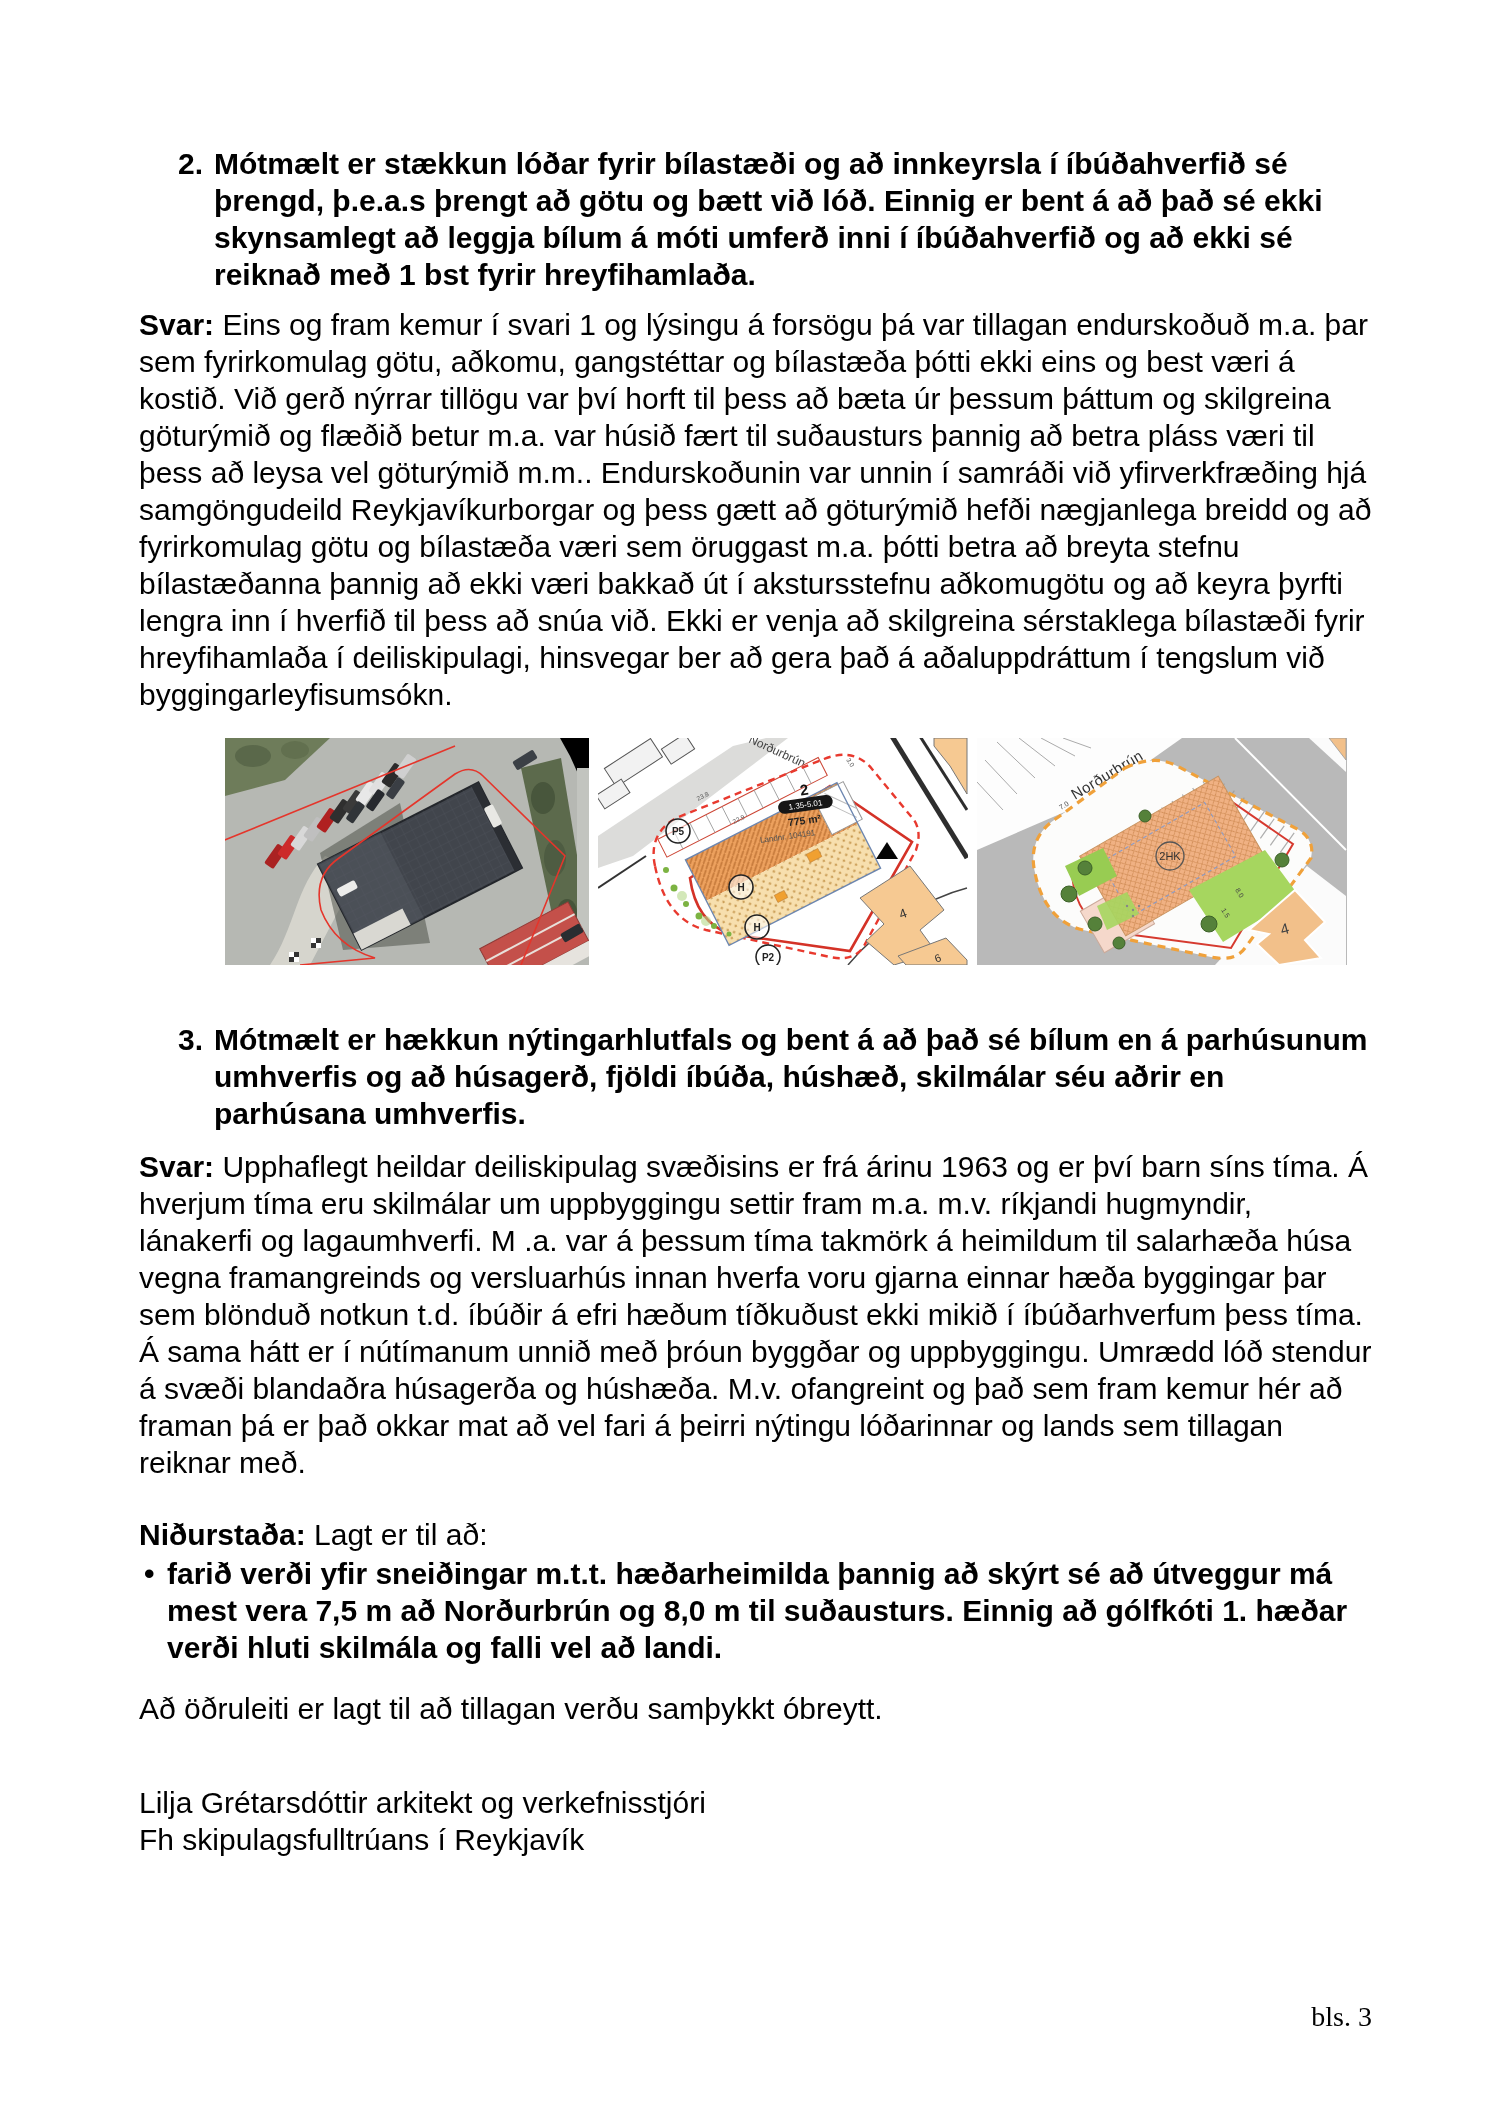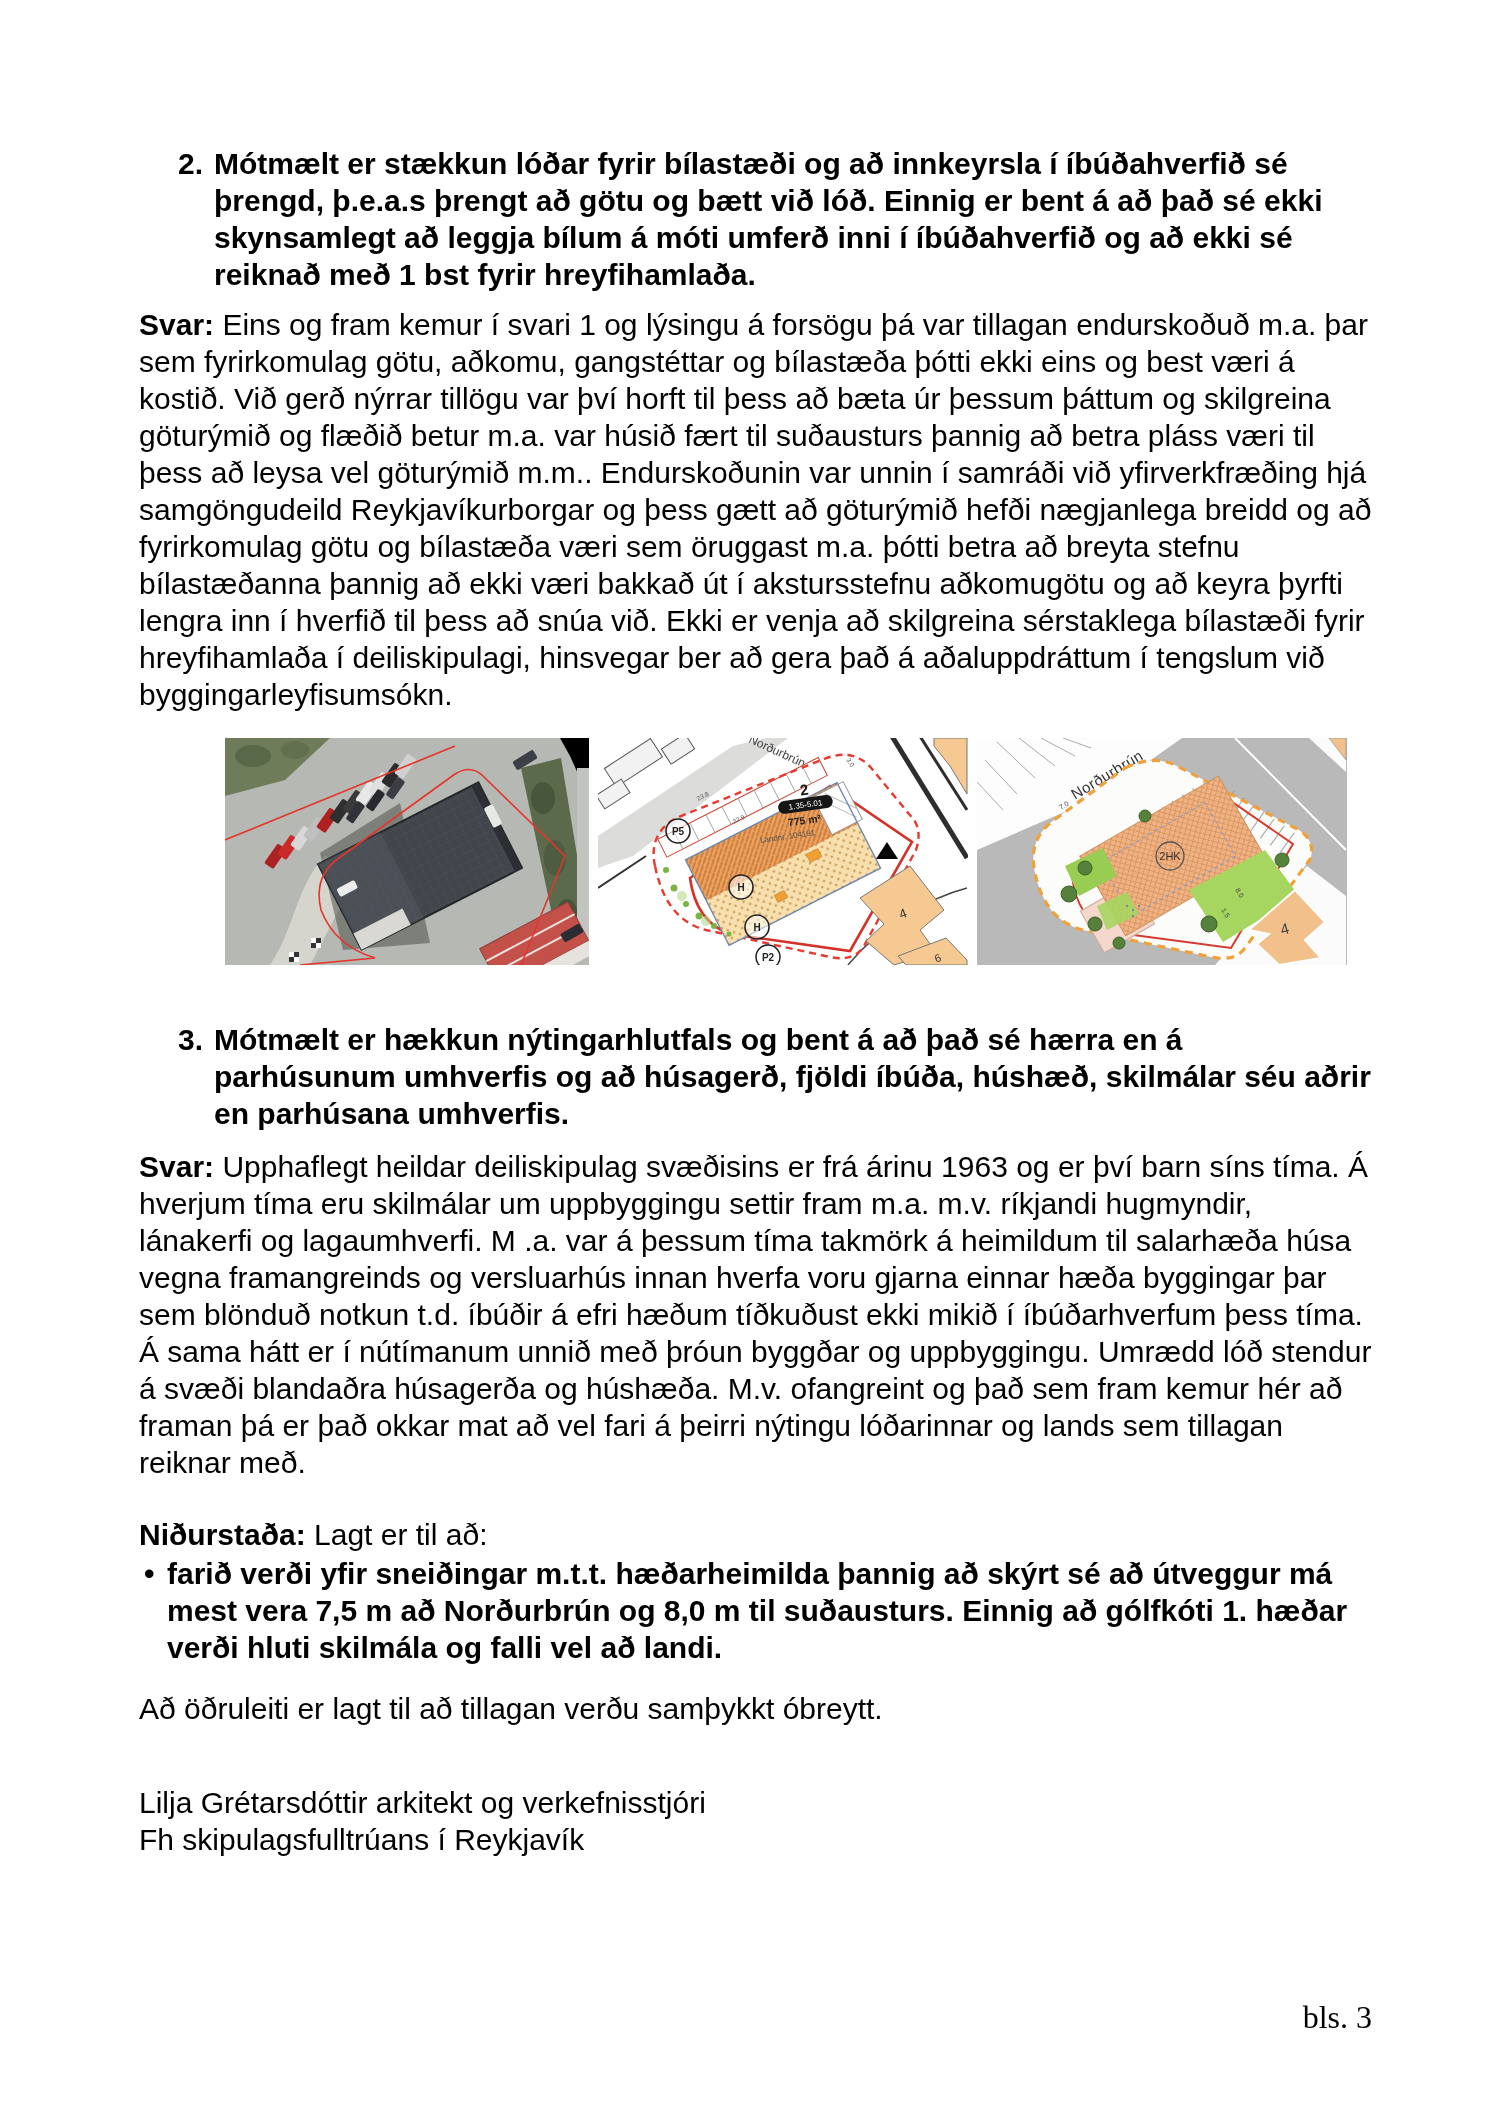--- a/index.html
+++ b/index.html
@@ -19,21 +19,21 @@
   .svar2 { margin-top:16px; }
   .figures { margin:25px 0 0 86px; display:flex; gap:9px; }
   .figures svg { display:block; background:#fff; }
   .conclusion-line { margin-top:35px; }
   .bullet-row { display:flex; margin-top:2px; padding-left:5px; font-weight:bold; }
   .bullet-row .marker { flex:0 0 23px; }
   .otherwise { margin-top:24px; }
   .signature { margin-top:57px; }
   .page-num {
     position:absolute; right:128px; top:2001px;
-    font-family:"Liberation Serif", serif; font-size:32px; line-height:32px;
+    font-family:"Liberation Serif", serif; font-size:28px; line-height:32px;
   }
   strong { font-weight:bold; }
   svg text { font-family:"Liberation Sans", sans-serif; }
 </style>
 </head>
 <body>
 
 <div class="page">
   <div class="content">
 
@@ -333,21 +333,21 @@
         <text x="308" y="196" font-size="15" fill="#444" text-anchor="middle" transform="rotate(-15 308 192)">4</text>
 
         <text transform="translate(84,72) rotate(-31)" font-size="7" fill="#444">7.0</text>
         <text transform="translate(258,152) rotate(58)" font-size="7" fill="#444">8.0</text>
         <text transform="translate(244,172) rotate(58)" font-size="7" fill="#444">1.5</text>
       </svg>
     </div>
 
     <div class="numbered item3">
       <span class="num">3.</span>
-      <span>Mótmælt er hækkun nýtingarhlutfals og bent á að það sé hærra en á parhúsunum umhverfis og að húsagerð, fjöldi íbúða, húshæð, skilmálar séu aðrir en parhúsana umhverfis.</span>
+      <span>Mótmælt er hækkun nýtingarhlutfals og bent á að það sé bílum en á parhúsunum umhverfis og að húsagerð, fjöldi íbúða, húshæð, skilmálar séu aðrir en parhúsana umhverfis.</span>
     </div>
 
     <p class="svar2">
       <strong>Svar:</strong>
       <span>Upphaflegt heildar deiliskipulag svæðisins er frá árinu 1963 og er því barn síns tíma. Á hverjum tíma eru skilmálar um uppbyggingu settir fram m.a. m.v. ríkjandi hugmyndir, lánakerfi og lagaumhverfi. M .a. var á þessum tíma takmörk á heimildum til salarhæða húsa vegna framangreinds og versluarhús innan hverfa voru gjarna einnar hæða byggingar þar sem blönduð notkun t.d. íbúðir á efri hæðum tíðkuðust ekki mikið í íbúðarhverfum þess tíma. Á sama hátt er í nútímanum unnið með þróun byggðar og uppbyggingu. Umrædd lóð stendur á svæði blandaðra húsagerða og húshæða. M.v. ofangreint og það sem fram kemur hér að framan þá er það okkar mat að vel fari á þeirri nýtingu lóðarinnar og lands sem tillagan reiknar með.</span>
     </p>
 
     <p class="conclusion-line">
       <strong>Niðurstaða:</strong>
       <span>Lagt er til að:</span>

